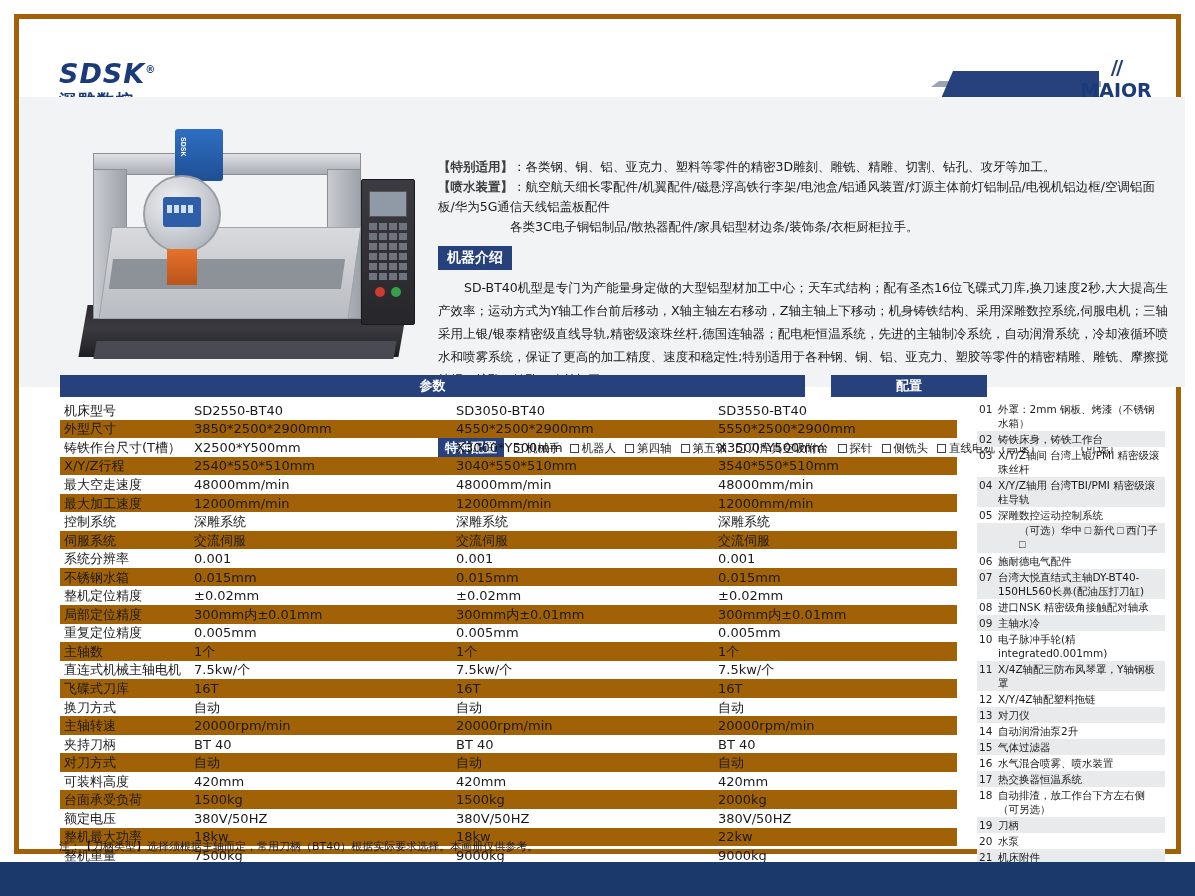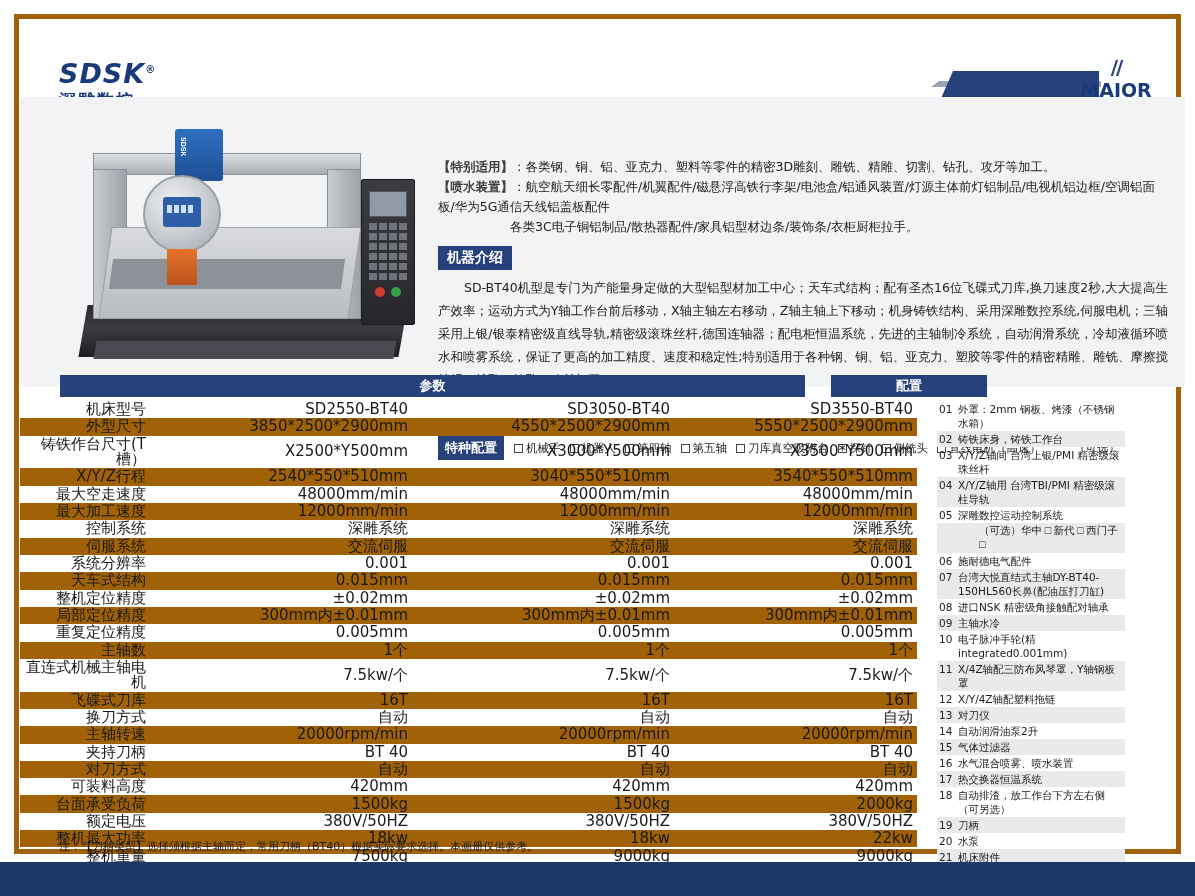--- a/index.html
+++ b/index.html
@@ -241,22 +241,22 @@
     width:188px; height:22px; background:#27417c; color:#fff;
     font-size:13px; font-weight:bold; display:flex; align-items:center;
     justify-content:center; margin-left:20px;
     font-family:"DejaVu Sans", sans-serif;
   }
   .tbodywrap {
     position:absolute; left:0; top:26px; width:1165px;
     display:flex;
   }
   table.params {
-    border-collapse:collapse; width:897px; 
-    font-size:15px; font-family:"DejaVu Sans", sans-serif;text-align:right;
+    border-collapse:collapse; width:897px; margin-left:40px;
+    font-size:13px; font-family:"DejaVu Sans", sans-serif;
   }
   table.params td {
     padding:1px 4px; height:16.6px; line-height:15px; color:#1a1a1a;
   }
   table.params tr.alt td { background:#a16207; }
   table.params td.c0 { width:130px; }
   table.params td.c1 { width:262px; }
   table.params td.c2 { width:262px; }
   table.params td.c3 { width:243px; }
   .cfgtable {
@@ -445,21 +445,21 @@
                 <td class="c2">交流伺服</td>
                 <td class="c3">交流伺服</td>
               </tr>
               <tr>
                 <td class="c0">系统分辨率</td>
                 <td class="c1">0.001</td>
                 <td class="c2">0.001</td>
                 <td class="c3">0.001</td>
               </tr>
               <tr class="alt">
-                <td class="c0">天车式结构</td>
+                <td class="c0">不锈钢水箱</td>
                 <td class="c1">0.015mm</td>
                 <td class="c2">0.015mm</td>
                 <td class="c3">0.015mm</td>
               </tr>
               <tr>
                 <td class="c0">整机定位精度</td>
                 <td class="c1">±0.02mm</td>
                 <td class="c2">±0.02mm</td>
                 <td class="c3">±0.02mm</td>
               </tr>

